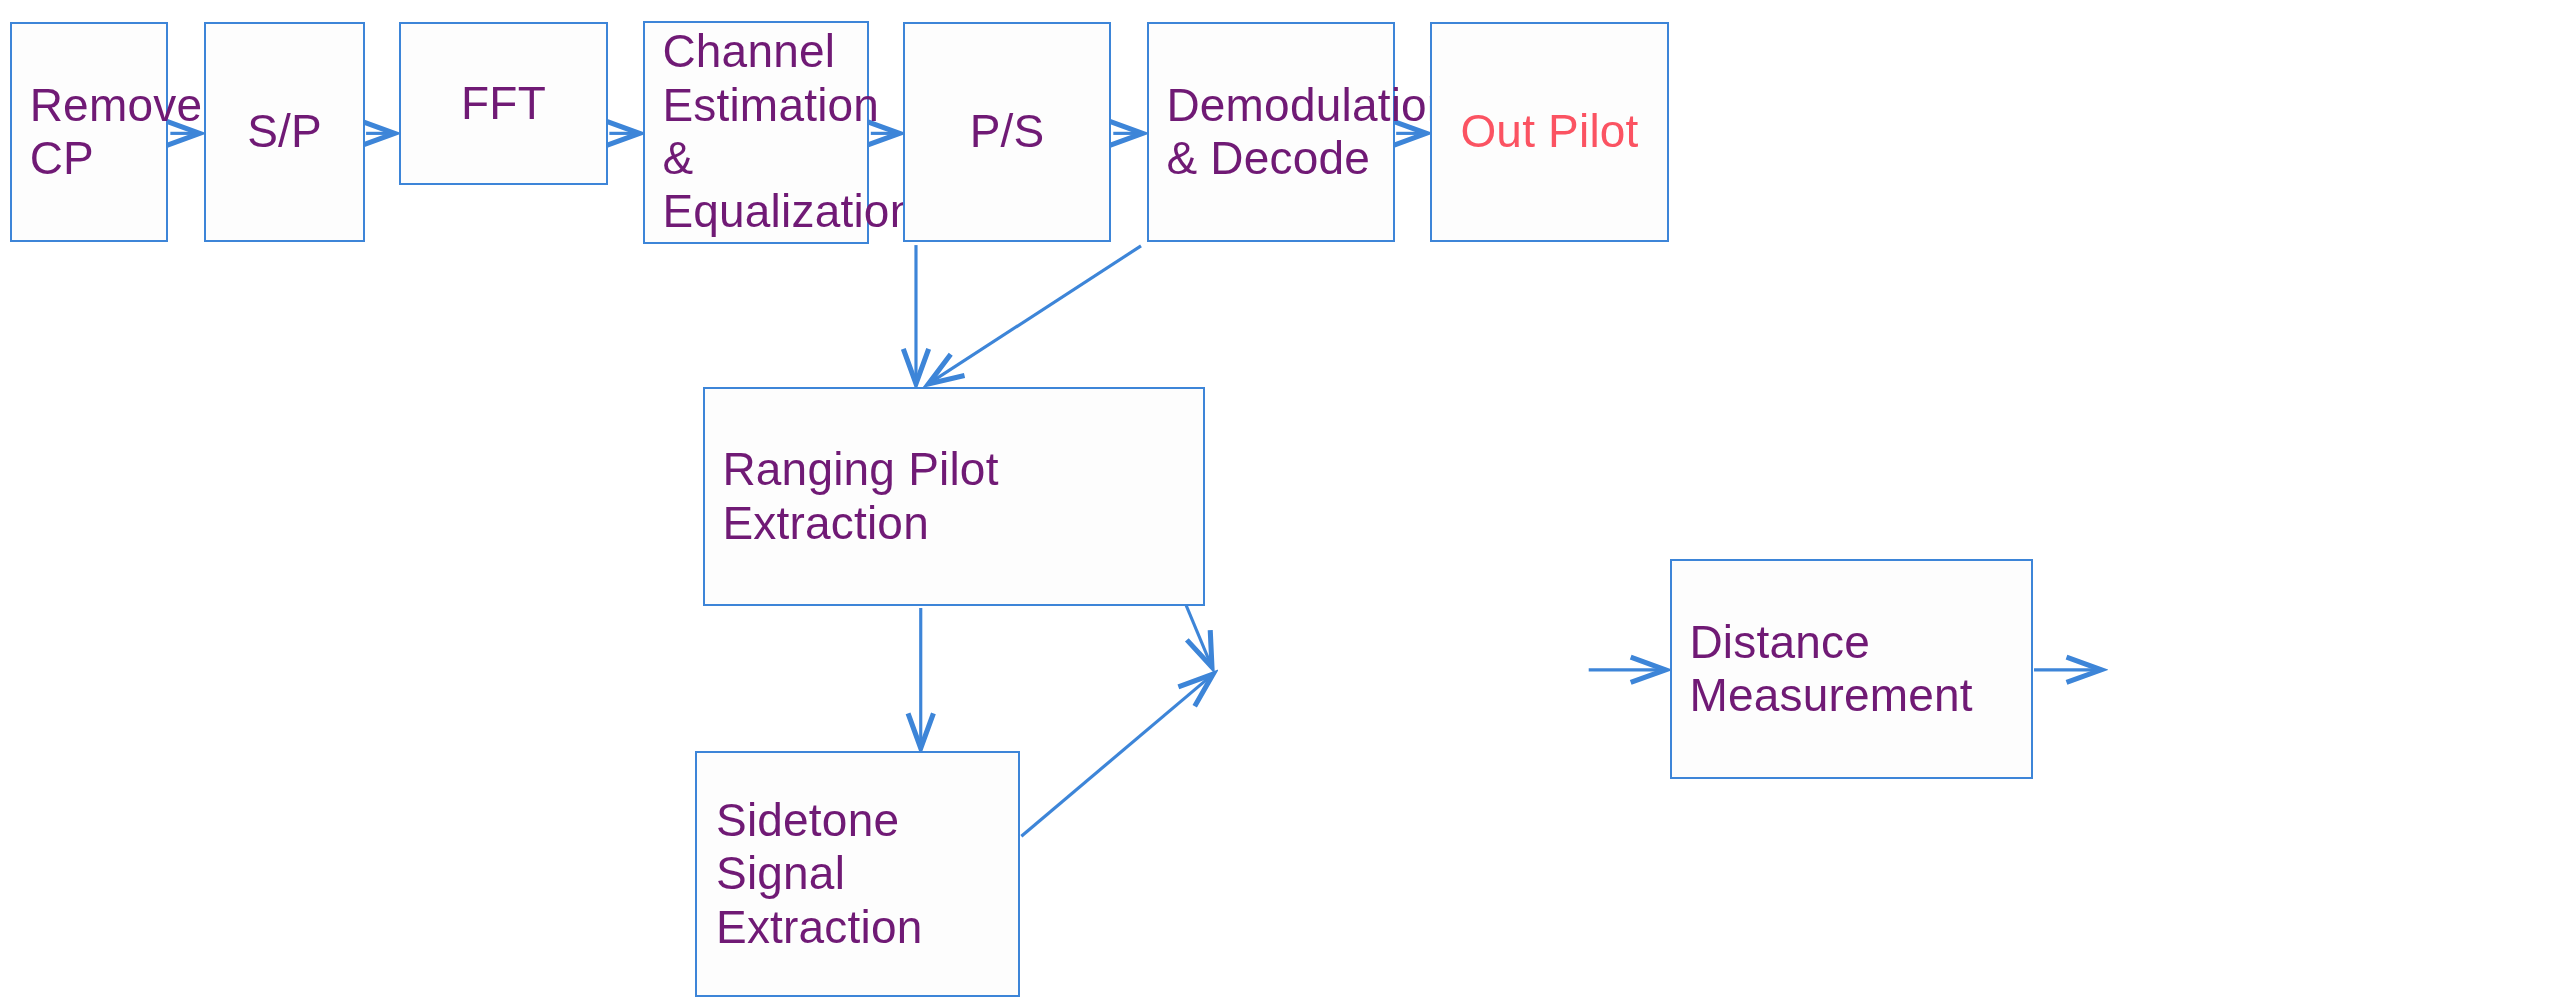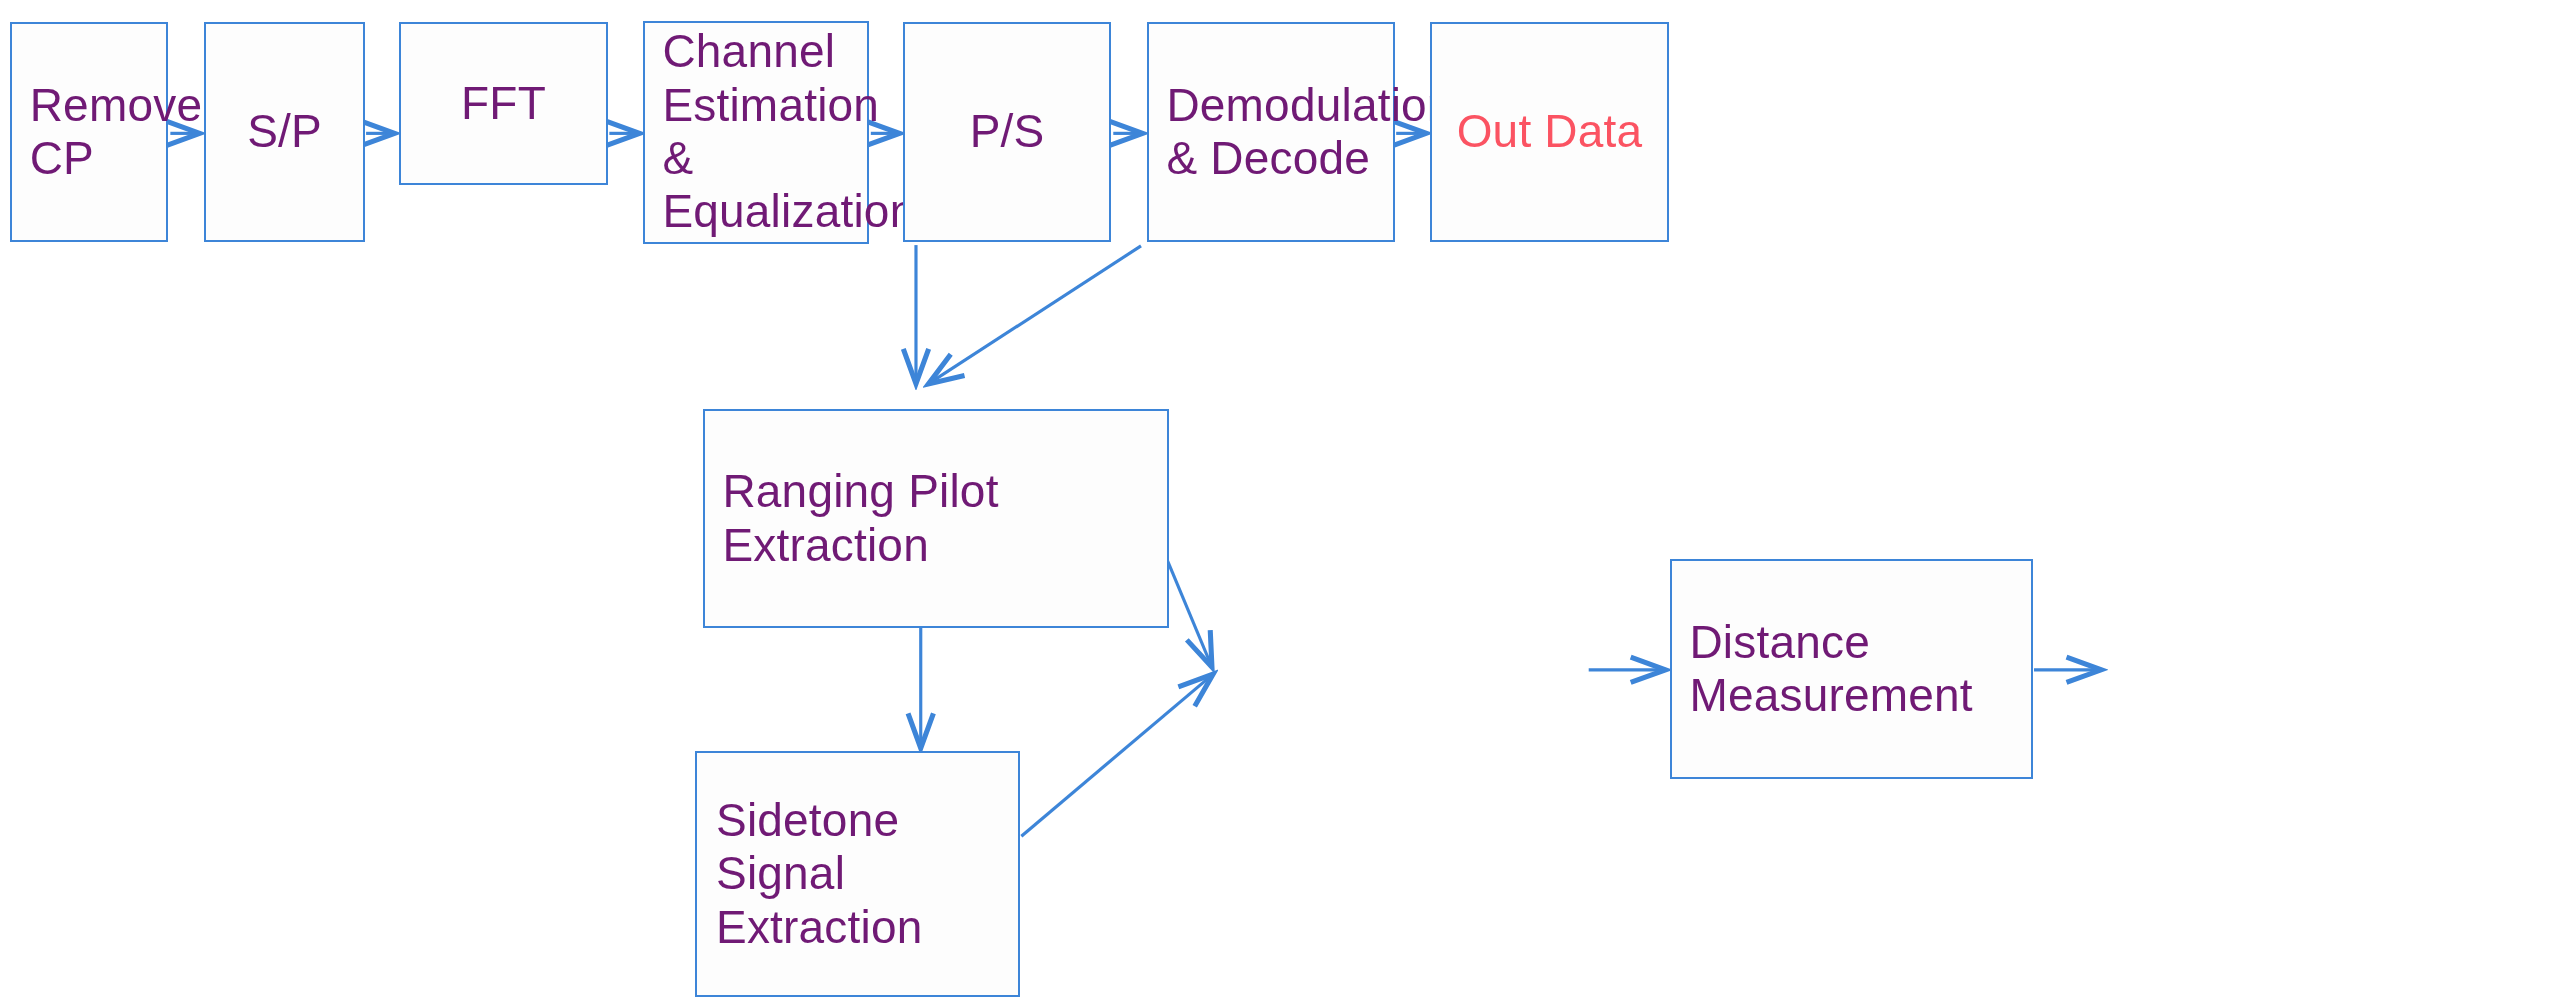--- a/index.html
+++ b/index.html
@@ -104,24 +104,24 @@
   <div class="node center" style="left:903px;top:22px;width:208px;height:220px;">
     <span class="node-label">P/S</span>
   </div>
 
   <div class="node" style="left:1147px;top:22px;width:248px;height:220px;">
     <span class="node-label">Demodulation
 &amp; Decode</span>
   </div>
 
   <div class="node center accent" style="left:1430px;top:22px;width:239px;height:220px;">
-    <span class="node-label">Out Data</span>
+    <span class="node-label">Out Pilot</span>
   </div>
 
-  <div class="node" style="left:703px;top:387px;width:466px;height:219px;margin-top:22px;">
+  <div class="node" style="left:703px;top:387px;width:502px;height:219px;">
     <span class="node-label">Ranging Pilot
 Extraction</span>
   </div>
 
   <div class="node" style="left:695px;top:751px;width:325px;height:246px;padding-left:19px;">
     <span class="node-label">Sidetone Signal
 Extraction</span>
   </div>
 
 

